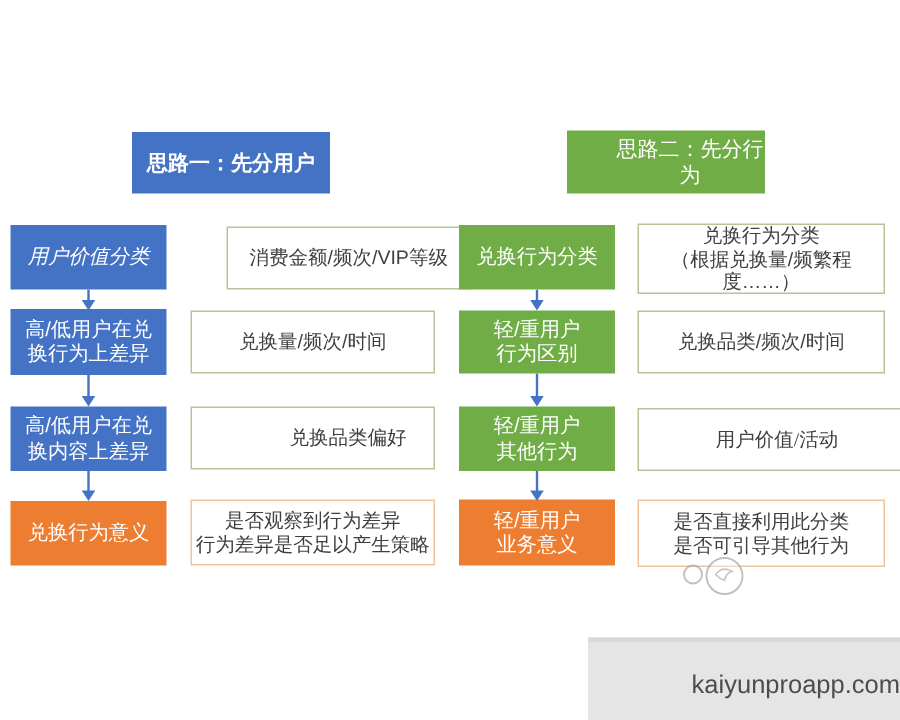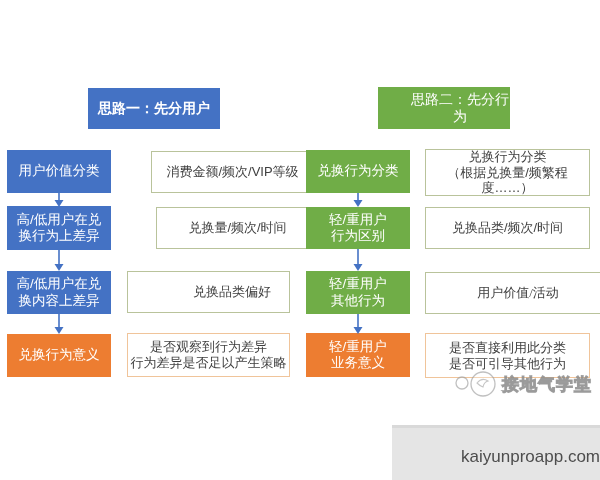--- a/index.html
+++ b/index.html
@@ -57,29 +57,29 @@
   }
 </style>
 </head>
 <body>
 
 <div class="canvas">
 
   <div class="box hdr blue" style="left:88px; top:88px; width:132px; height:41px;font-weight:bold;">思路一：先分用户</div>
   <div class="box hdr green" style="left:378px; top:87px; width:132px; height:42px;padding-left:32px;">思路二：先分行为</div>
 
-  <div class="box step blue" style="left:7px; top:150px; width:104px; height:43px;">用户价值分类</div>
+  <div class="box step blue" style="left:7px; top:150px; width:104px; height:43px;font-style:italic;">用户价值分类</div>
   <div class="box step blue" style="left:7px; top:206px; width:104px; height:44px;">高/低用户在兑
 换行为上差异</div>
   <div class="box step blue" style="left:7px; top:271px; width:104px; height:43px;">高/低用户在兑
 换内容上差异</div>
   <div class="box step orange" style="left:7px; top:334px; width:104px; height:43px;">兑换行为意义</div>
 
   <div class="box detail bd-green" style="left:127px; top:151px; width:163px; height:42px;margin-left:24px;">消费金额/频次/VIP等级</div>
-  <div class="box detail bd-green" style="left:127px; top:207px; width:163px; height:42px;margin-left:29px;">兑换量/频次/时间</div>
+  <div class="box detail bd-green" style="left:127px; top:207px; width:163px; height:42px;">兑换量/频次/时间</div>
   <div class="box detail bd-green" style="left:127px; top:271px; width:163px; height:42px;padding-left:48px;">兑换品类偏好</div>
   <div class="box detail bd-orange" style="left:127px; top:333px; width:163px; height:44px;">是否观察到行为差异
 行为差异是否足以产生策略</div>
 
   <div class="box step green" style="left:306px; top:150px; width:104px; height:43px;">兑换行为分类</div>
   <div class="box step green" style="left:306px; top:207px; width:104px; height:42px;">轻/重用户
 行为区别</div>
   <div class="box step green" style="left:306px; top:271px; width:104px; height:43px;">轻/重用户
 其他行为</div>
   <div class="box step orange" style="left:306px; top:333px; width:104px; height:44px;">轻/重用户
@@ -118,20 +118,19 @@
     <line x1="6" y1="0" x2="6" y2="14" stroke="#4472C4" stroke-width="1.6"></line>
     <polygon points="1.5,13 10.5,13 6,20" fill="#4472C4"></polygon>
   </svg>
 
   <div class="watermark">
     <svg width="50" height="30">
       <circle cx="10" cy="14" r="6" fill="rgba(255,255,255,0.3)" stroke="rgba(150,150,150,0.6)" stroke-width="1.3"></circle>
       <circle cx="31" cy="15" r="12" fill="rgba(255,255,255,0.3)" stroke="rgba(150,150,150,0.6)" stroke-width="1.3"></circle>
       <path d="M25 14 q5 -6 11 -2 q-4 1 -5 6 q-3 -1 -6 -4 z" fill="none" stroke="rgba(150,150,150,0.55)" stroke-width="1.1"></path>
     </svg>
-    <span class="watermark-text">接地气学堂</span>
   </div>
 
   <div class="footer">
     <span>kaiyunproapp.com</span>
   </div>
 
 </div>
 
 </body></html>

